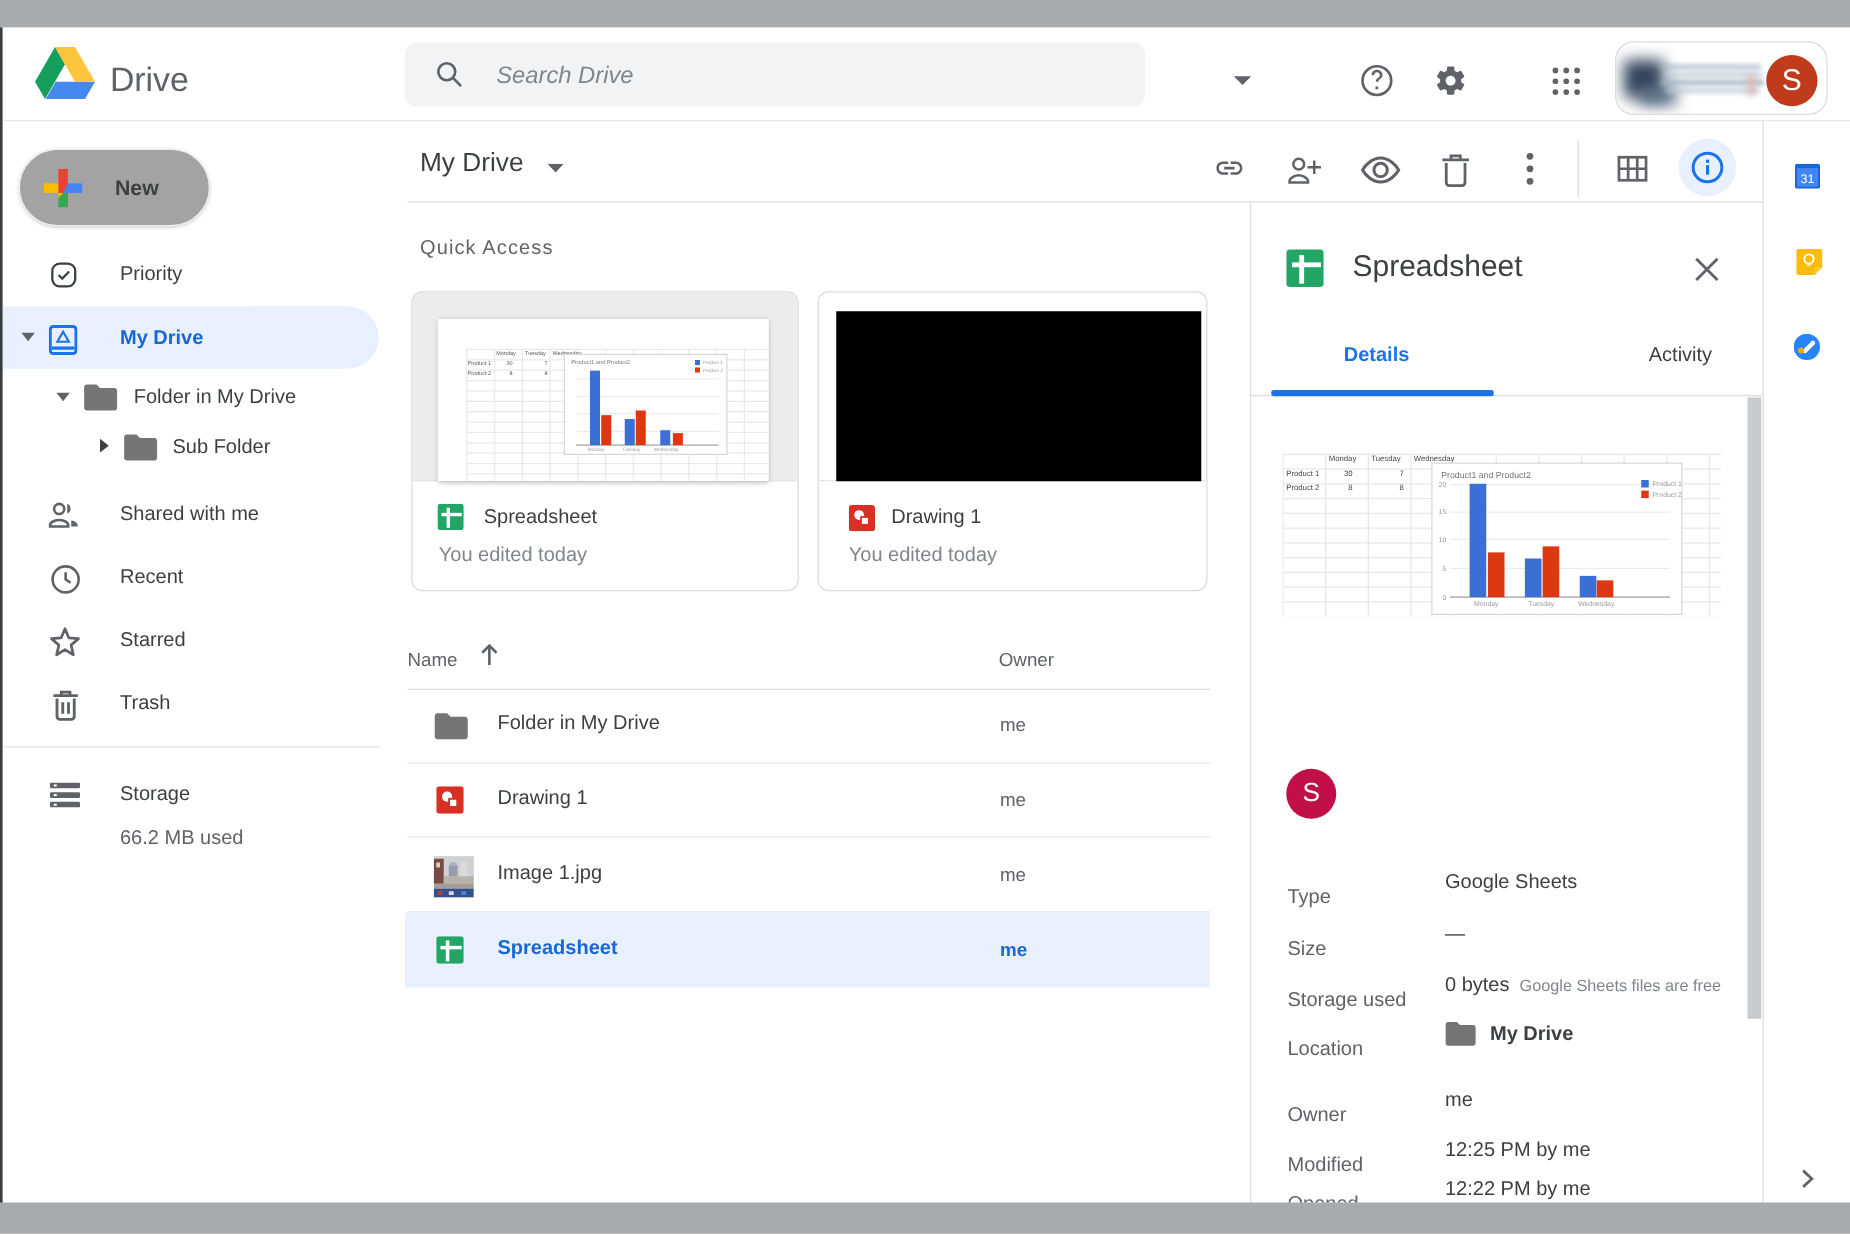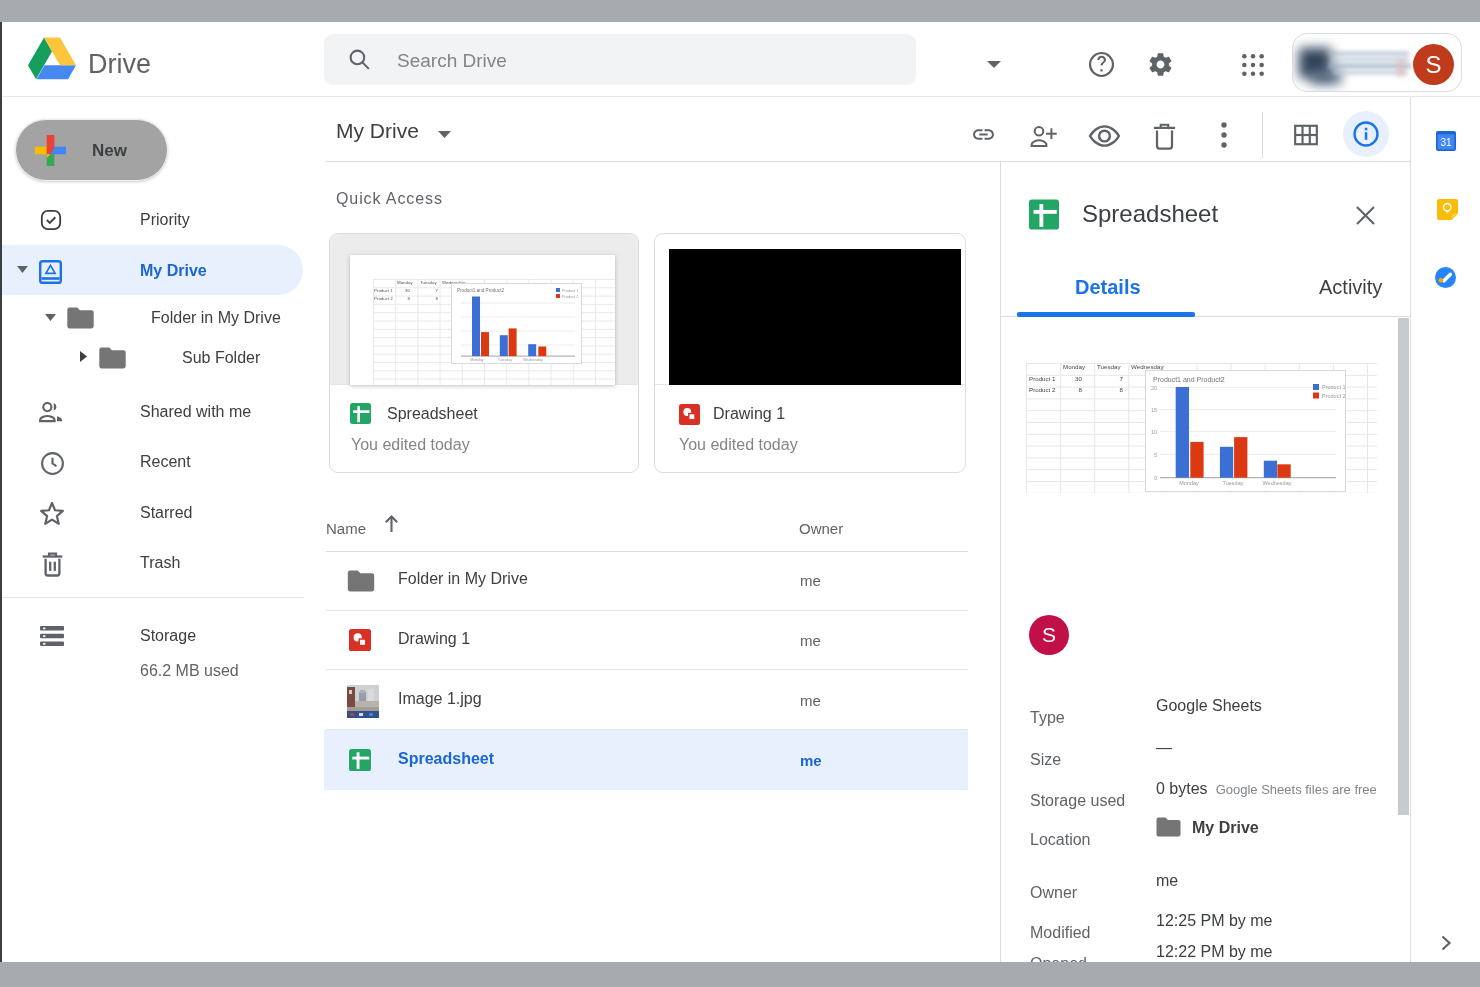--- a/index.html
+++ b/index.html
@@ -4,52 +4,52 @@
 <style>
   * { margin:0; padding:0; box-sizing:border-box; }
   html,body { width:1480px; height:987px; overflow:hidden; }
   body { background:#a8abad; font-family:"Liberation Sans", sans-serif; position:relative; }
   .win { position:absolute; left:2px; top:22px; width:1478px; height:940px; background:#fff; overflow:hidden; }
   .ledge { position:absolute; left:0; top:22px; width:2px; height:940px; background:#3a3e42; }
   .abs { position:absolute; }
   
   .appbar { position:absolute; left:0; top:0; width:1478px; height:75px; border-bottom:1px solid #e5e7e9; background:#fff; }
   .logotext { position:absolute; left:86px; top:27px; font-size:27px; color:#5f6368; }
-  .search { position:absolute; left:322px; top:12px; width:592px; height:51px; background:#f1f3f4; border-radius:9px; }
+  .search { position:absolute; left:322px; top:12px; width:592px; height:51px; background:#f1f3f4; border-radius:9px;font-style:italic; }
   .search .ph { position:absolute; left:73px; top:16px; font-size:19px; color:#80868b; }
   .chip { position:absolute; left:1290px; top:11px; width:170px; height:59px; border:1px solid #dadce0; border-radius:15px; background:#fff; overflow:hidden; }
   .chip .av { position:absolute; left:120px; top:10px; width:41px; height:41px; border-radius:50%; background:#c03a1c; color:#fff; font-size:24px; text-align:center; line-height:41px; }
   
   .tb-line { position:absolute; left:324px; top:139px; width:1084px; height:1px; background:#dcdee0; }
   .mydrive-h { position:absolute; left:334px; top:97px; font-size:21px; color:#3c4043; }
   
   .newbtn { position:absolute; left:13px; top:97px; width:153px; height:62px; background:#a3a3a3; border:1px solid #eceef0; border-radius:31px; box-shadow:0 1px 3px rgba(60,64,67,.25); }
   .newbtn span { position:absolute; left:76px; top:21px; font-size:17px; font-weight:bold; color:#3c4043; }
   .pill { position:absolute; left:0; top:223px; width:301px; height:50px; background:#e8f0fe; border-radius:0 25px 25px 0; }
-  .navlbl { position:absolute; left:94px; font-size:16px; color:#3c4043; white-space:nowrap;margin-left:44px; }
+  .navlbl { position:absolute; left:94px; font-size:16px; color:#3c4043; white-space:nowrap; }
   
   .vline1 { position:absolute; left:998px; top:140px; width:1px; height:800px; background:#dadce0; }
   .vline2 { position:absolute; left:1408px; top:75px; width:1px; height:865px; background:#dadce0; }
   .qa { position:absolute; left:334px; top:168px; font-size:16px; letter-spacing:.9px; color:#5f6368; }
   .card { position:absolute; top:211px; height:240px; background:#fff; border:1px solid #dadce0; border-radius:9px; overflow:hidden; }
   .card1 { left:327px; width:310px; }
   .card2 { left:652px; width:312px; }
   .card .thumb { position:absolute; left:0; top:0; width:100%; height:151px; border-bottom:1px solid #e4e6e8; }
   .card .title { position:absolute; left:57px; top:171px; font-size:16px; color:#3c4043; white-space:nowrap; }
   .card .sub { position:absolute; left:21px; top:202px; font-size:16px; color:#80868b; white-space:nowrap; }
   
   .lhead { position:absolute; top:498px; font-size:15px; color:#5f6368; }
   .hline { position:absolute; left:324px; top:529px; width:642px; height:1px; background:#dadce0; }
   .rowline { position:absolute; left:324px; width:642px; height:1px; background:#e3e5e8; }
   .selrow { position:absolute; left:322px; top:708px; width:644px; height:60px; background:#e8f0fe; }
   .fname { position:absolute; left:396px; font-size:16px; color:#3c4043; white-space:nowrap; }
   .fowner { position:absolute; left:798px; font-size:15px; color:#5f6368; }
   
   .ptitle { position:absolute; left:1080px; top:178px; font-size:24px; color:#3c4043; }
-  .tabs { position:absolute; top:254px; font-size:20px; }
+  .tabs { position:absolute; top:254px; font-size:16px; }
   .tabline { position:absolute; left:998px; top:294px; width:410px; height:1px; background:#dadce0; }
   .tabblue { position:absolute; left:1015px; top:290px; width:178px; height:5px; background:#1a73e8; border-radius:2px; }
   .pav { position:absolute; left:1027px; top:593px; width:40px; height:40px; border-radius:50%; background:#c11048; color:#fff; font-size:21px; text-align:center; line-height:40px; }
   .plbl { position:absolute; left:1028px; font-size:16px; color:#5f6368; white-space:nowrap;margin-top:12px; }
   .pval { position:absolute; left:1154px; font-size:16px; color:#3c4043; white-space:nowrap;text-align:center; }
   .scrollbar { position:absolute; left:1396px; top:296px; width:11px; height:497px; background:#c8cbce; }
 </style>
 </head>
 <body>
 <div class="win" id="win">

